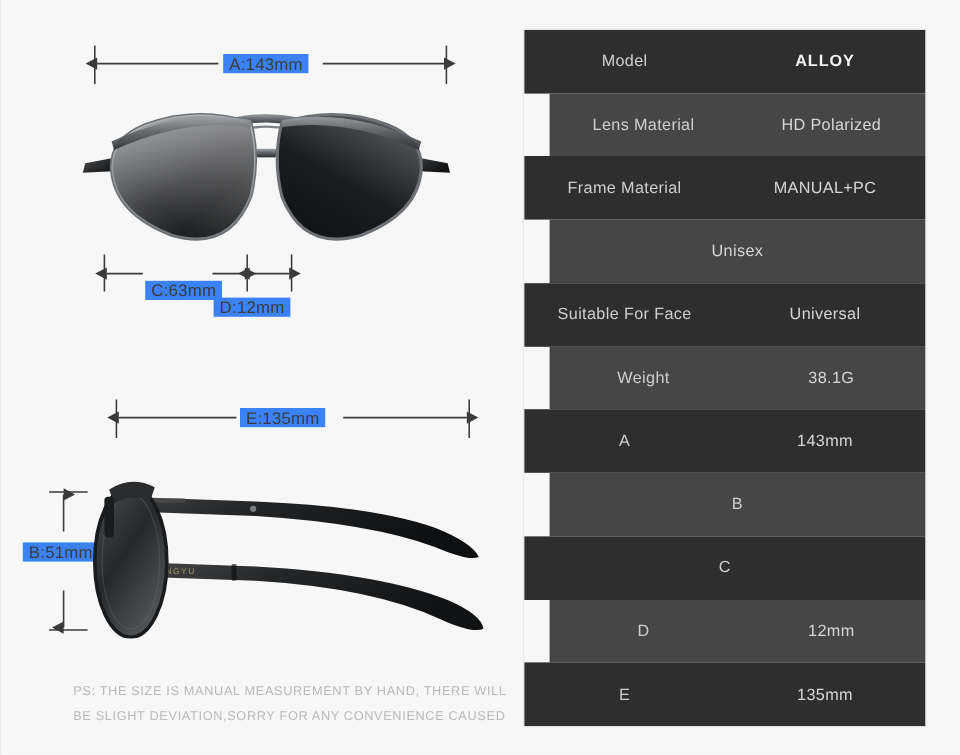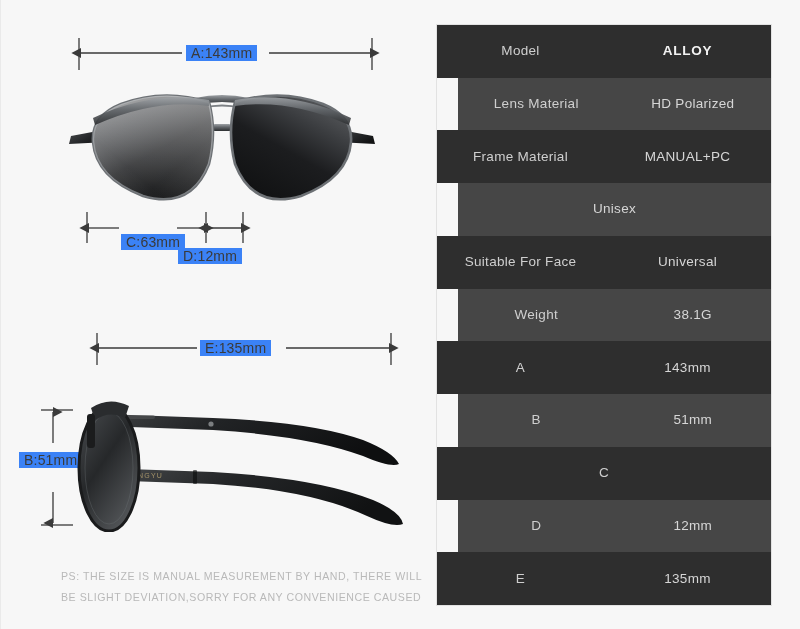--- a/index.html
+++ b/index.html
@@ -288,21 +288,20 @@
     <div class="spec-row light">
       <div class="spec-cell label">Weight</div>
       <div class="spec-cell value">38.1G</div>
     </div>
     <div class="spec-row dark">
       <div class="spec-cell label">A</div>
       <div class="spec-cell value">143mm</div>
     </div>
     <div class="spec-row light">
       <div class="spec-cell label">B</div>
-      <div class="spec-cell value">51mm</div>
     </div>
     <div class="spec-row dark">
       <div class="spec-cell label">C</div>
     </div>
     <div class="spec-row light">
       <div class="spec-cell label">D</div>
       <div class="spec-cell value">12mm</div>
     </div>
     <div class="spec-row dark">
       <div class="spec-cell label">E</div>

